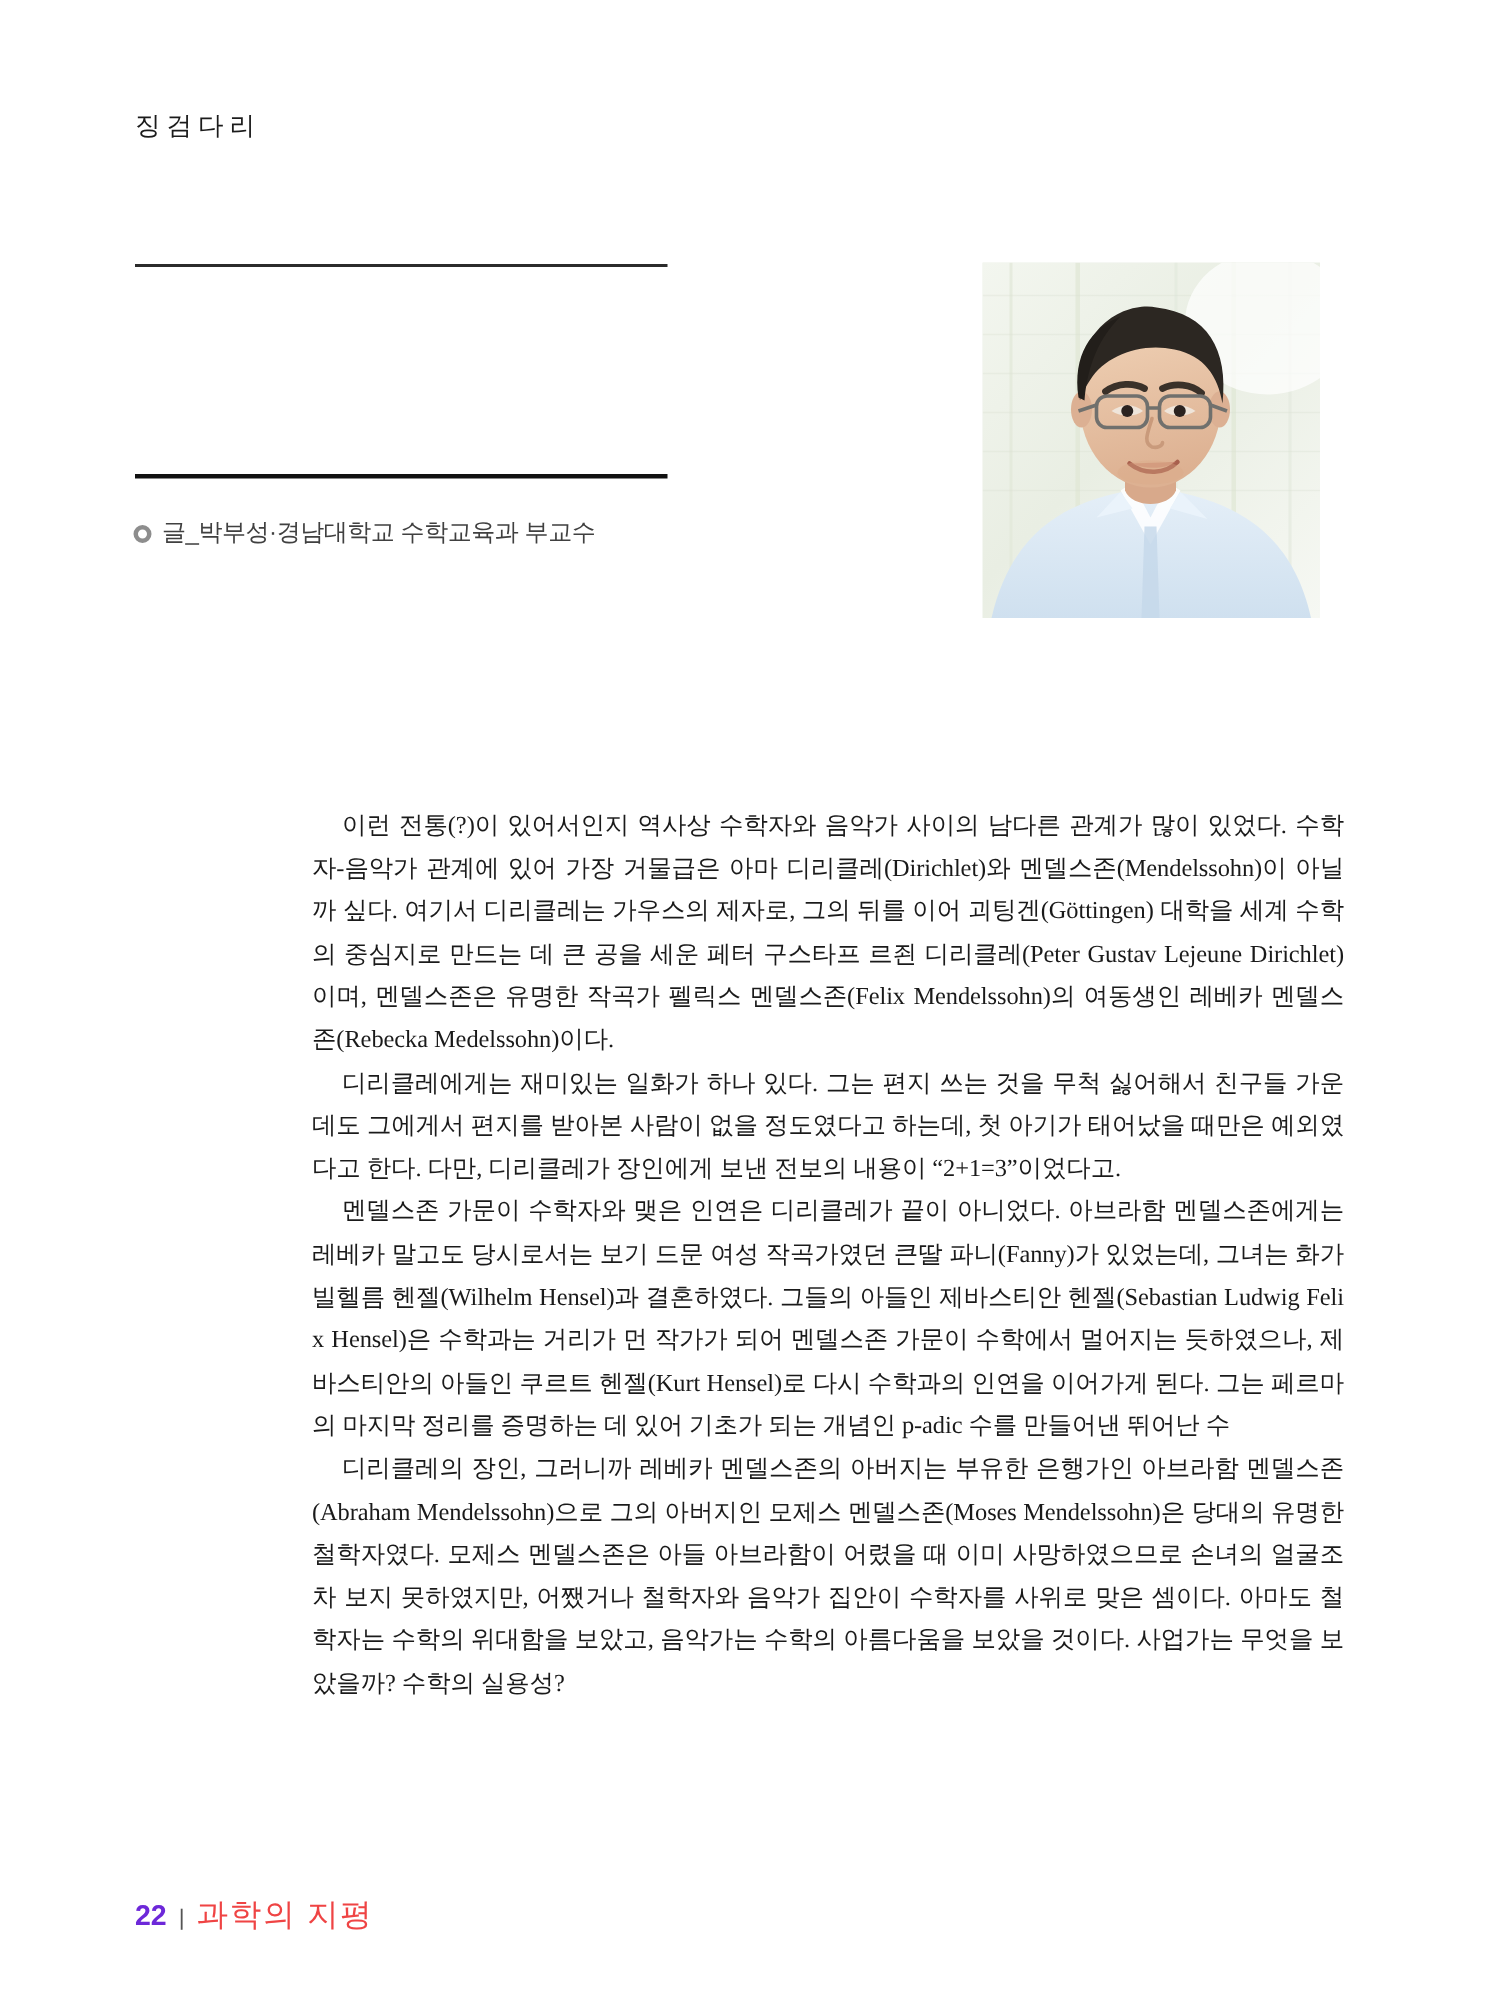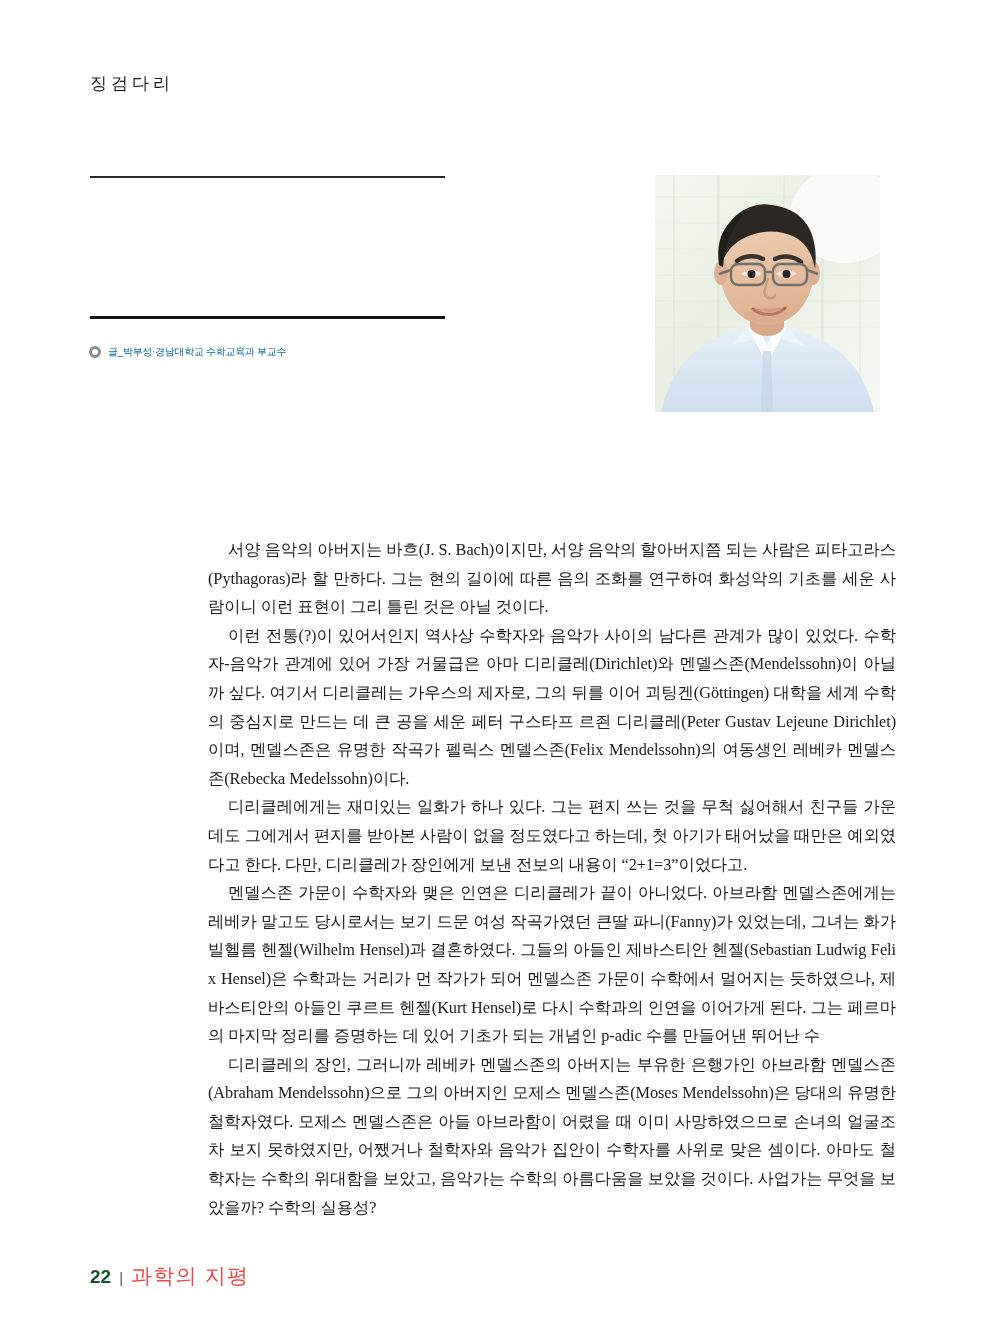--- a/index.html
+++ b/index.html
@@ -72,22 +72,22 @@
   .byline-bullet {
     width: 12px;
     height: 12px;
     border-radius: 50%;
     border: 3px solid #8d8d8d;
     box-sizing: border-box;
     flex: 0 0 auto;
   }
   .byline-text {
     font-family: "Liberation Sans", "DejaVu Sans", sans-serif;
-    font-size: 10px;
-    color: #0369a1;
+    font-size: 16px;
+    color: #404040;
     letter-spacing: -0.3px;
   }
 
   
   .portrait {
     position: absolute;
     left: 655px;
     top: 175px;
     width: 225px;
     height: 237px;
@@ -123,21 +123,21 @@
     top: 1262px;
     display: flex;
     align-items: baseline;
     gap: 8px;
     white-space: nowrap;
   }
   .footer-page {
     font-family: "Liberation Sans", "DejaVu Sans", sans-serif;
     font-weight: bold;
     font-size: 19px;
-    color: #14532d;
+    color: #6d28d9;
   }
   .footer-sep {
     font-family: "Liberation Sans", "DejaVu Sans", sans-serif;
     font-size: 15px;
     color: #555555;
   }
   .footer-title {
     font-family: "Liberation Sans", "DejaVu Sans", sans-serif;
     font-size: 21px;
     color: #ef4444;
@@ -238,21 +238,20 @@
 
         <path d="M98 134 C 108 142, 122 141, 130 133" stroke="#a8604d" stroke-width="3" fill="none" stroke-linecap="round"></path>
         <path d="M99 134 C 109 138, 121 138, 129 133" fill="#c67e68" opacity="0.55"></path>
 
         <ellipse cx="112" cy="140" rx="22" ry="8" fill="#d9a987" opacity="0.35"></ellipse>
       </g>
     </svg>
   </div>
 
   <div class="body-copy">
-    <p>서양 음악의 아버지는 바흐(J. S. Bach)이지만, 서양 음악의 할아버지쯤 되는 사람은 피타고라스(Pythagoras)라 할 만하다. 그는 현의 길이에 따른 음의 조화를 연구하여 화성악의 기초를 세운 사람이니 이런 표현이 그리 틀린 것은 아닐 것이다.</p>
     <p>이런 전통(?)이 있어서인지 역사상 수학자와 음악가 사이의 남다른 관계가 많이 있었다. 수학자-음악가 관계에 있어 가장 거물급은 아마 디리클레(Dirichlet)와 멘델스존(Mendelssohn)이 아닐까 싶다. 여기서 디리클레는 가우스의 제자로, 그의 뒤를 이어 괴팅겐(Göttingen) 대학을 세계 수학의 중심지로 만드는 데 큰 공을 세운 페터 구스타프 르죈 디리클레(Peter Gustav Lejeune Dirichlet)이며, 멘델스존은 유명한 작곡가 펠릭스 멘델스존(Felix Mendelssohn)의 여동생인 레베카 멘델스존(Rebecka Medelssohn)이다.</p>
     <p>디리클레에게는 재미있는 일화가 하나 있다. 그는 편지 쓰는 것을 무척 싫어해서 친구들 가운데도 그에게서 편지를 받아본 사람이 없을 정도였다고 하는데, 첫 아기가 태어났을 때만은 예외였다고 한다. 다만, 디리클레가 장인에게 보낸 전보의 내용이 “2+1=3”이었다고.</p>
     <p>멘델스존 가문이 수학자와 맺은 인연은 디리클레가 끝이 아니었다. 아브라함 멘델스존에게는 레베카 말고도 당시로서는 보기 드문 여성 작곡가였던 큰딸 파니(Fanny)가 있었는데, 그녀는 화가 빌헬름 헨젤(Wilhelm Hensel)과 결혼하였다. 그들의 아들인 제바스티안 헨젤(Sebastian Ludwig Felix Hensel)은 수학과는 거리가 먼 작가가 되어 멘델스존 가문이 수학에서 멀어지는 듯하였으나, 제바스티안의 아들인 쿠르트 헨젤(Kurt Hensel)로 다시 수학과의 인연을 이어가게 된다. 그는 페르마의 마지막 정리를 증명하는 데 있어 기초가 되는 개념인 p-adic 수를 만들어낸 뛰어난 수</p>
     <p>디리클레의 장인, 그러니까 레베카 멘델스존의 아버지는 부유한 은행가인 아브라함 멘델스존(Abraham Mendelssohn)으로 그의 아버지인 모제스 멘델스존(Moses Mendelssohn)은 당대의 유명한 철학자였다. 모제스 멘델스존은 아들 아브라함이 어렸을 때 이미 사망하였으므로 손녀의 얼굴조차 보지 못하였지만, 어쨌거나 철학자와 음악가 집안이 수학자를 사위로 맞은 셈이다. 아마도 철학자는 수학의 위대함을 보았고, 음악가는 수학의 아름다움을 보았을 것이다. 사업가는 무엇을 보았을까? 수학의 실용성?</p>
   </div>
 
   <div class="footer">
     <span class="footer-page">22</span>
     <span class="footer-sep">|</span>
     <span class="footer-title">과학의 지평</span>

